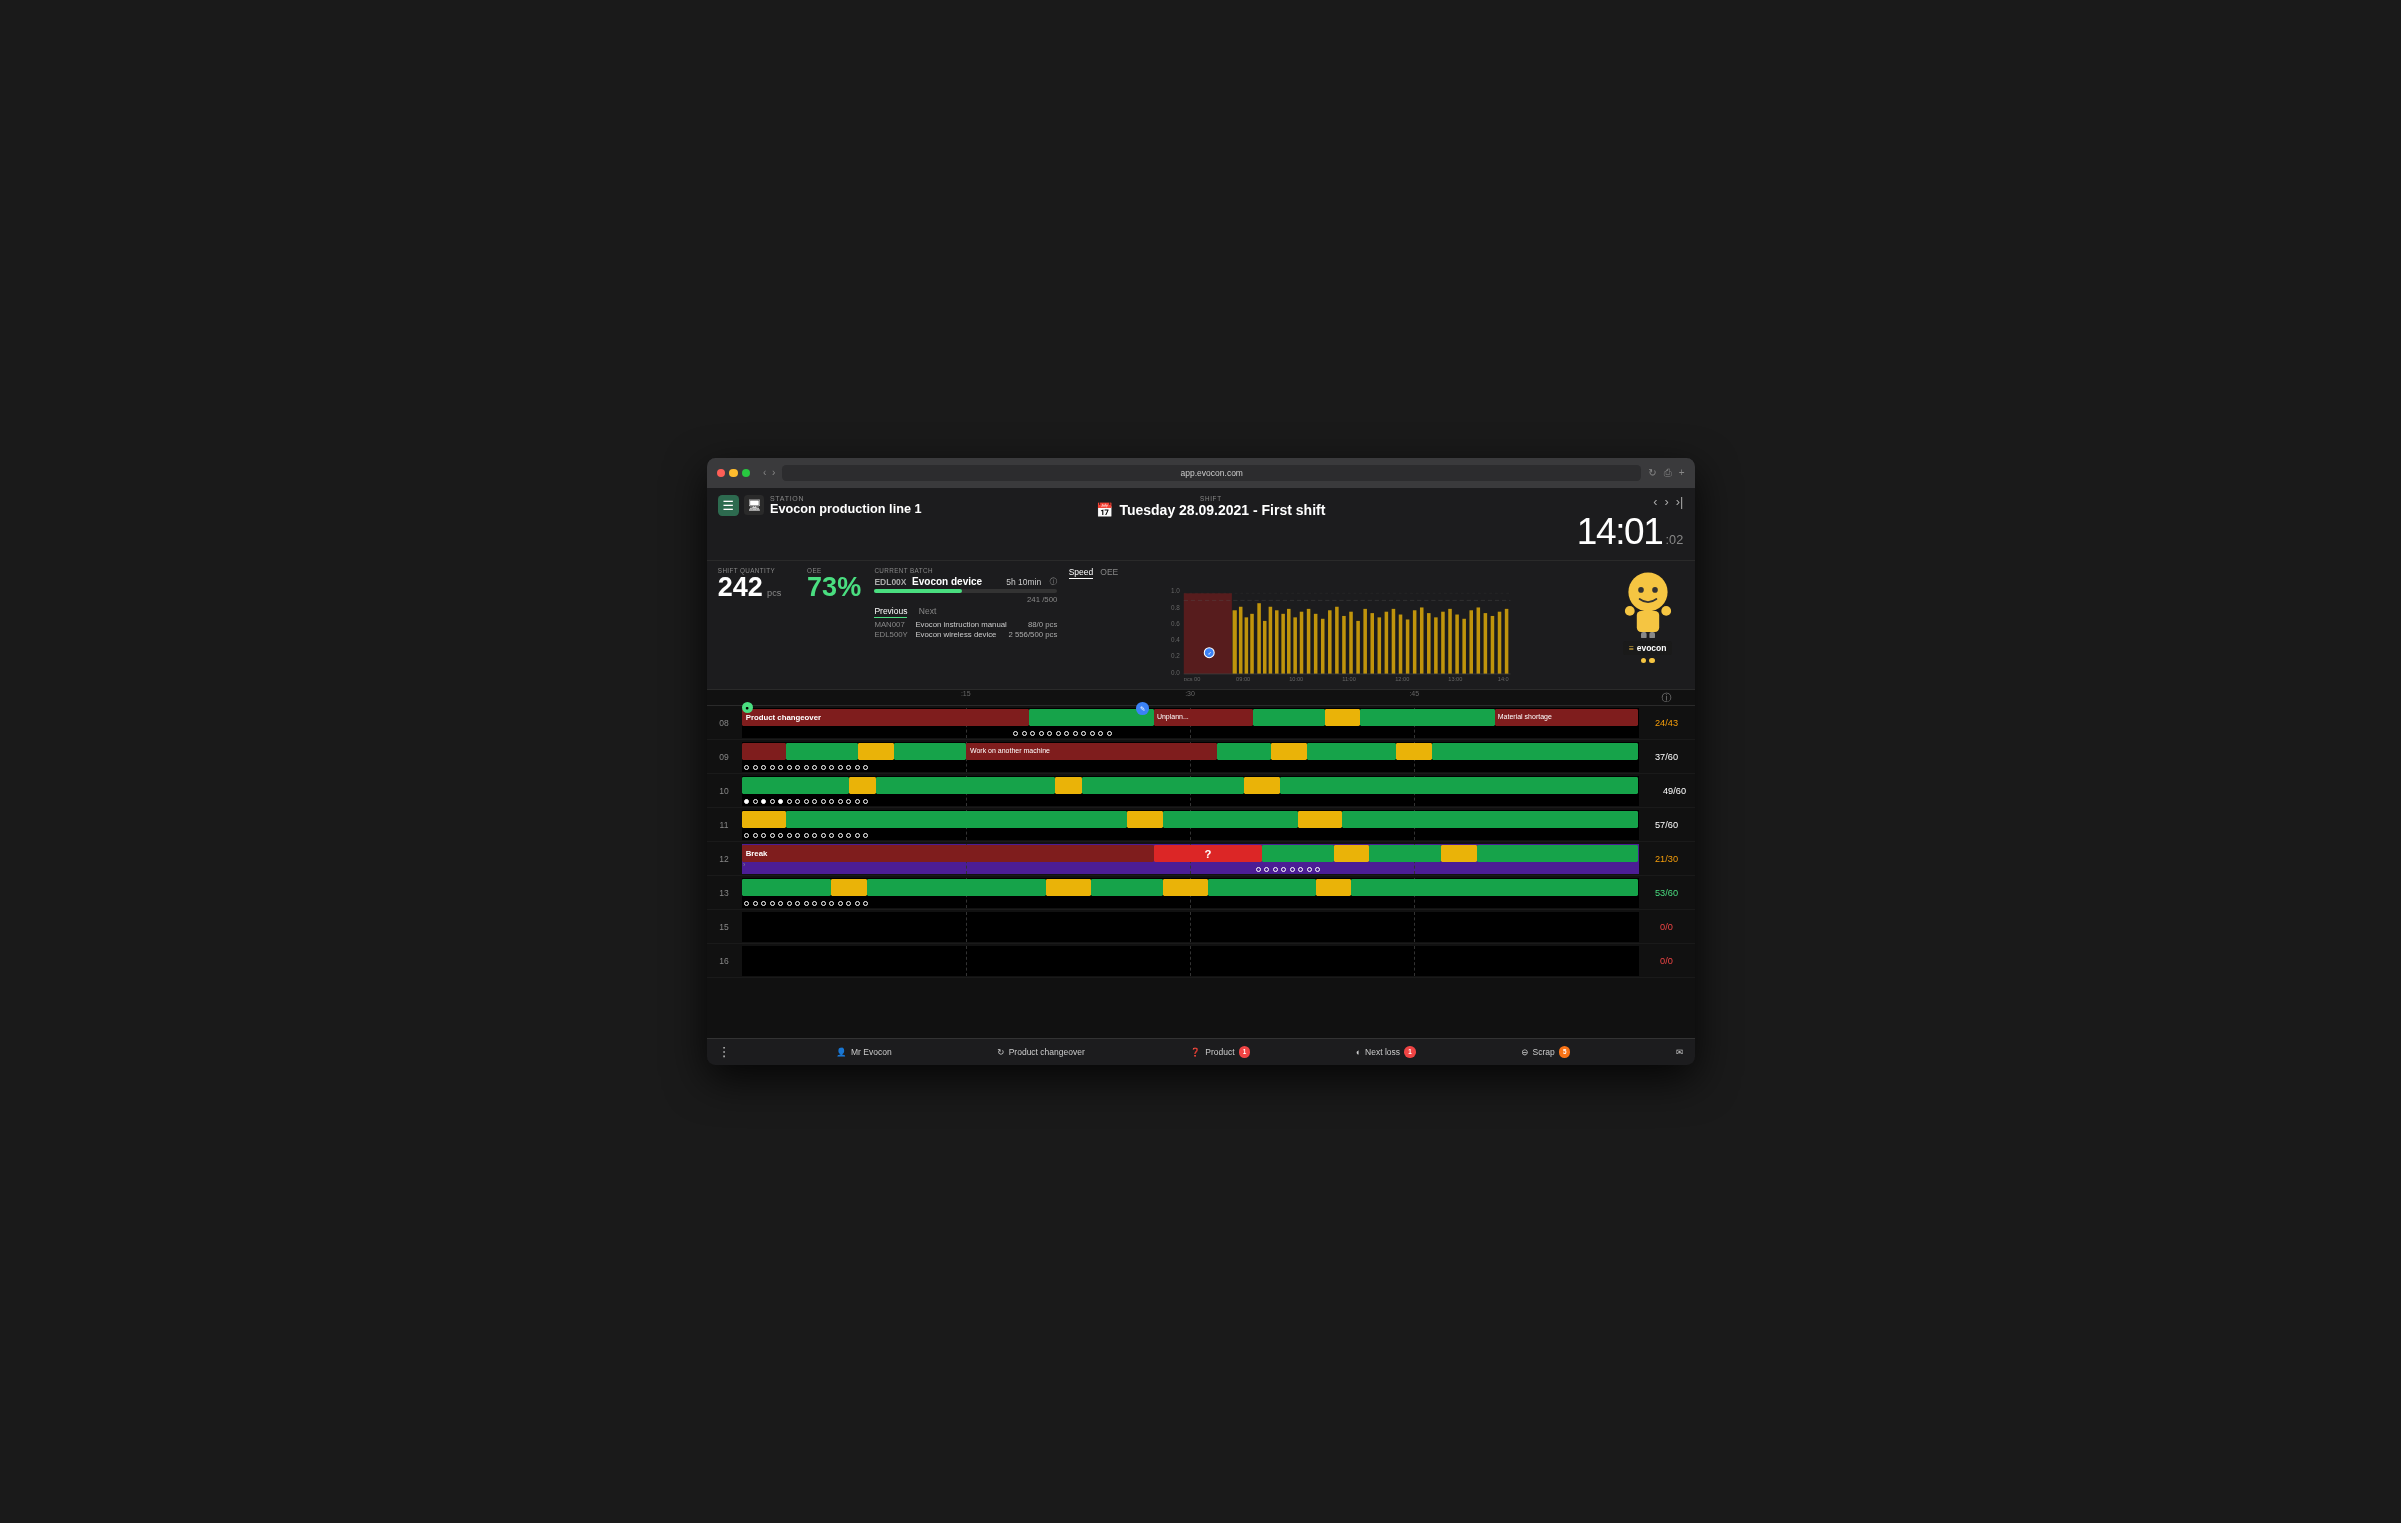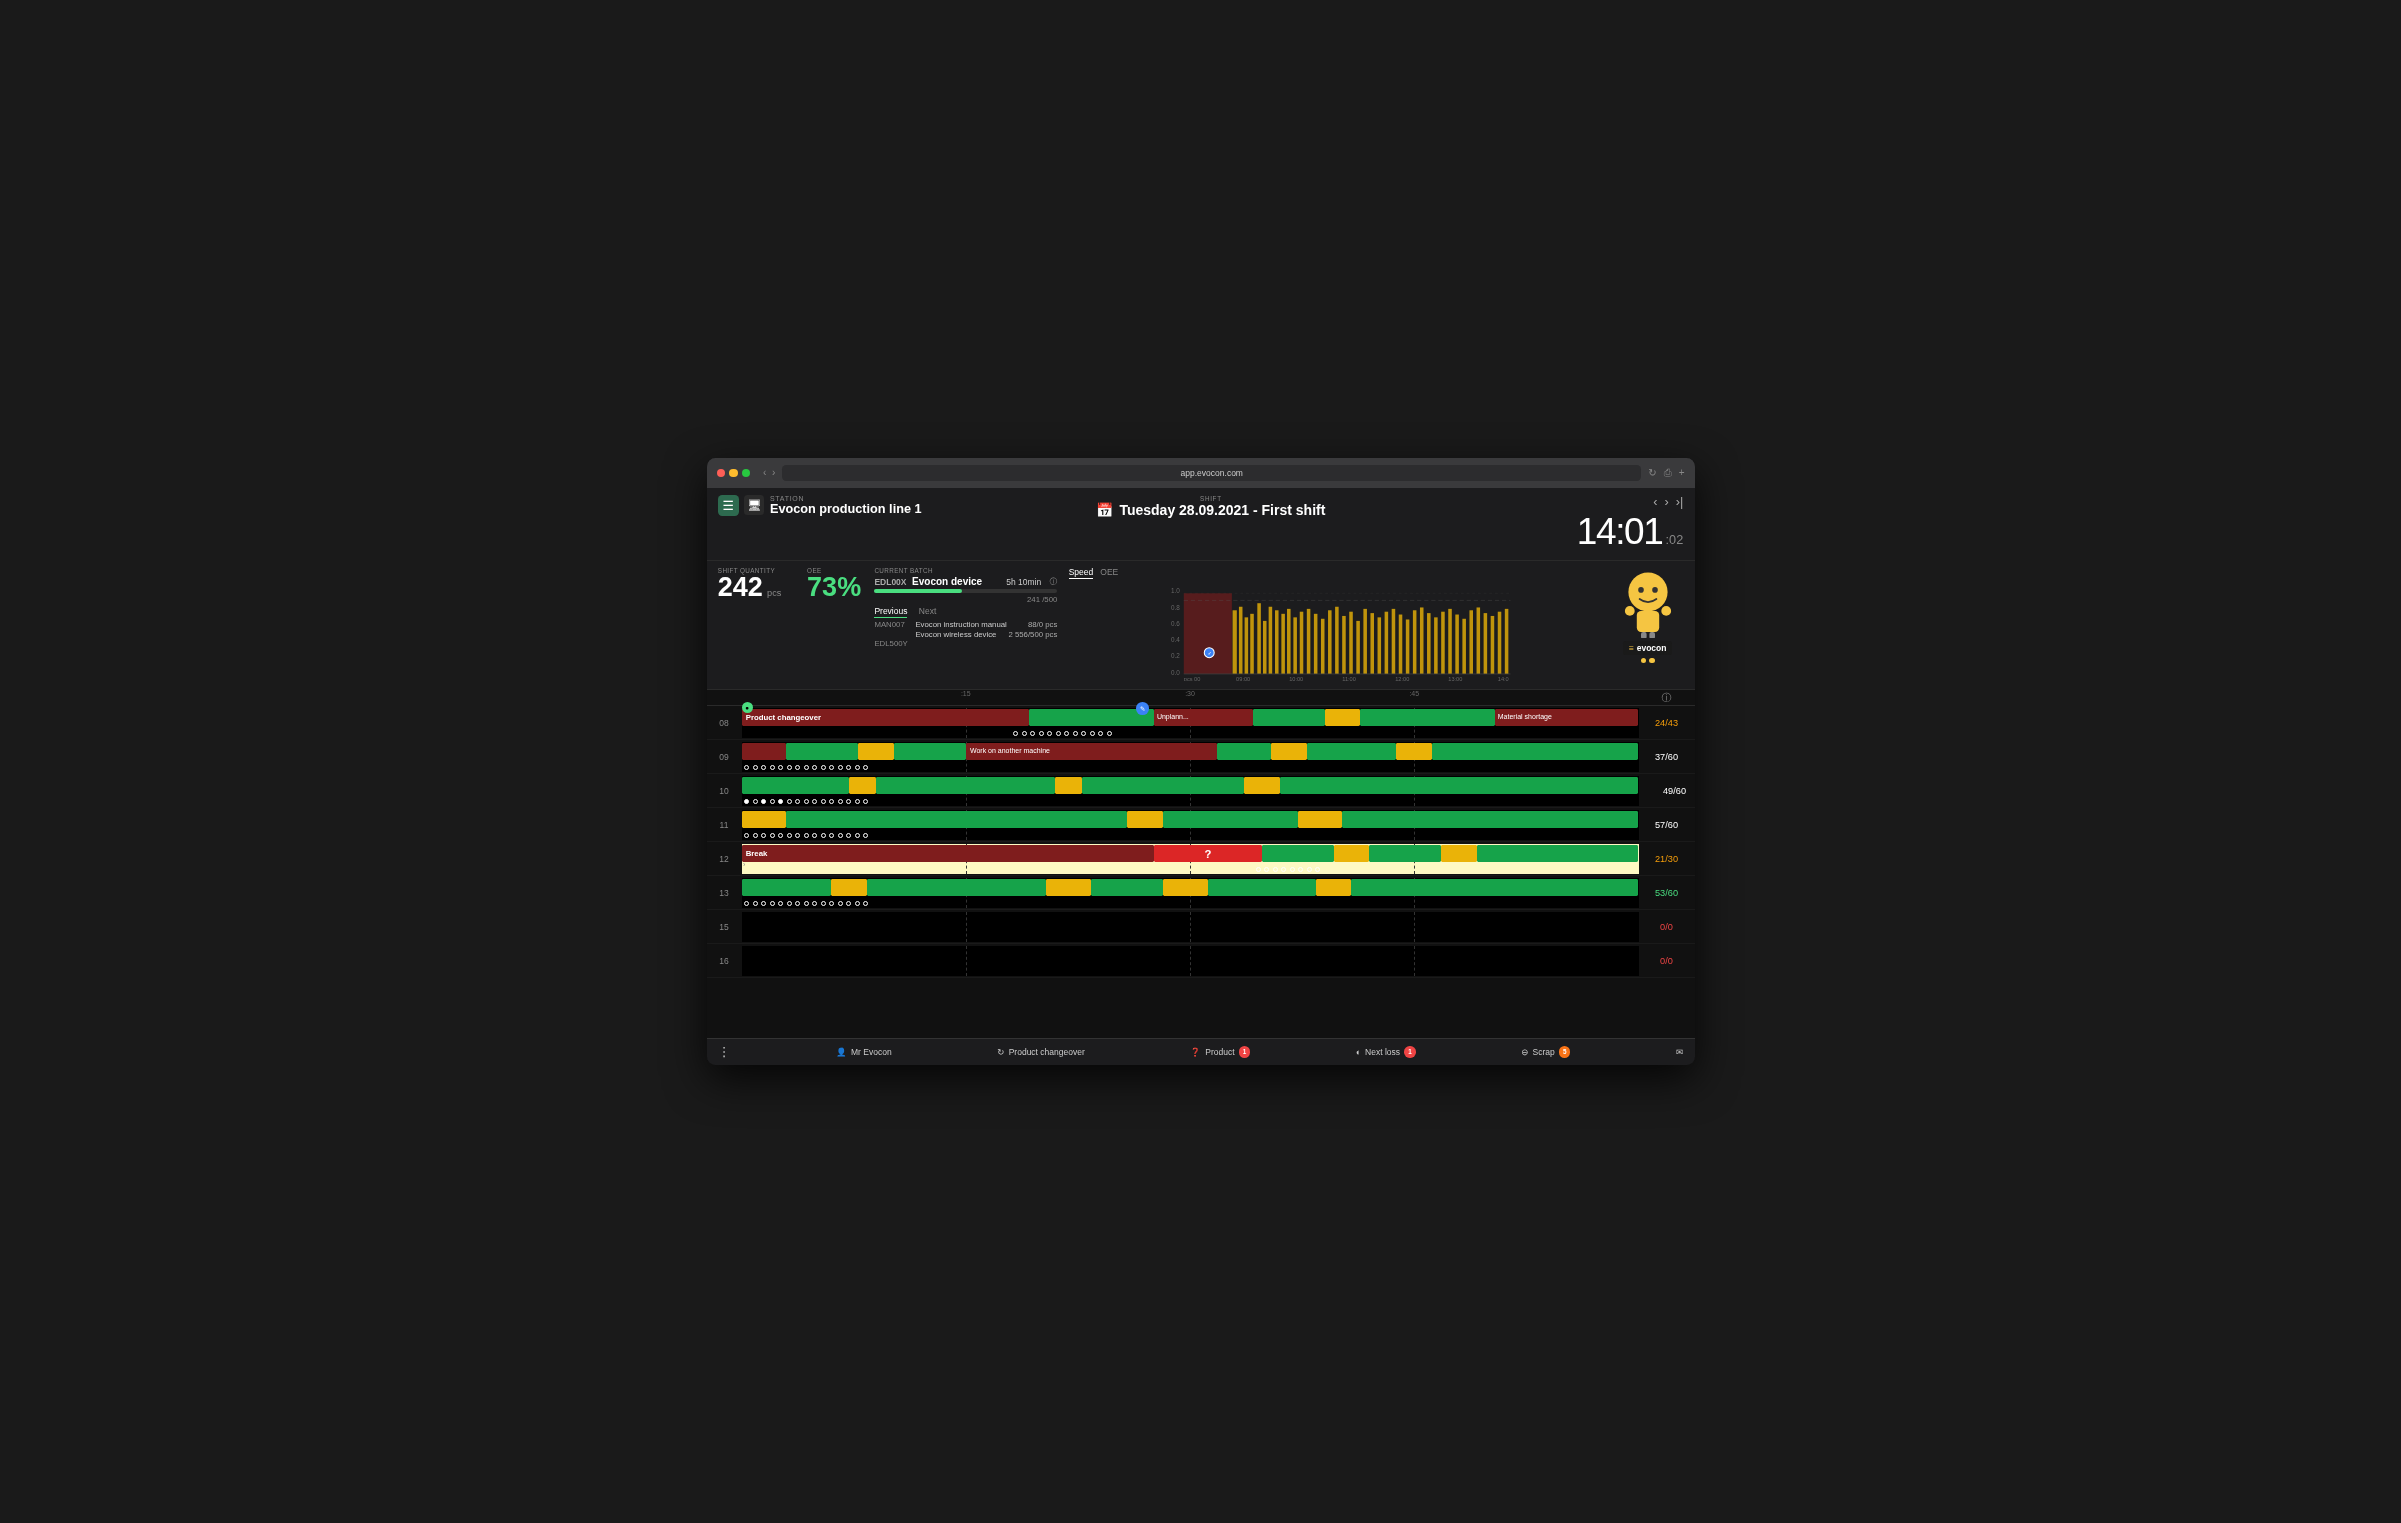--- a/index.html
+++ b/index.html
@@ -210,21 +210,21 @@
           <span style="font-size:8.5px;color:#fff;border-bottom:1.4px solid #4ade80;padding-bottom:0.7px;cursor:pointer;">Previous</span>
           <span style="font-size:8.5px;color:#888;cursor:pointer;">Next</span>
         </div>
         <div style="display:flex;flex-direction:column;gap:1.4px;">
           <div style="display:flex;font-size:7.8px;color:#aaa;">
             <span style="color:#888;min-width:41px;">MAN007</span>
             <span style="color:#ccc;flex:1;">Evocon instruction manual</span>
             <span>88/0 pcs</span>
           </div>
           <div style="display:flex;font-size:7.8px;color:#aaa;">
-            <span style="color:#888;min-width:41px;margin-top:9px;">EDL500Y</span>
+            <span style="color:#888;min-width:41px;">EDL500Y</span>
             <span style="color:#ccc;flex:1;">Evocon wireless device</span>
             <span>2 556/500 pcs</span>
           </div>
         </div>
       </div>
 
       <div style="flex:1;display:flex;flex-direction:column;gap:2.8px;">
         <div style="display:flex;gap:7px;">
           <span style="font-size:8.5px;color:#fff;border-bottom:1.4px solid #fff;padding-bottom:1.4px;cursor:pointer;">Speed</span>
           <span style="font-size:8.5px;color:#888;cursor:pointer;">OEE</span>
@@ -499,21 +499,21 @@
             <div style="width:5px;height:5px;border-radius:50%;border:1.1px solid #fff;background:transparent;flex-shrink:0;"></div>
           </div>
         </div>
         <div style="width:56px;text-align:center;font-size:9.2px;">
           <span style="color:#fff;">57/60</span>
         </div>
       </div>
 
       <div style="display:flex;align-items:center;border-bottom:0.7px solid #1a1a1a;min-height:34px;">
         <div style="width:35px;font-size:8.5px;color:#888;text-align:center;flex-shrink:0;">12</div>
-        <div style="flex:1;height:30px;position:relative;background:#fef9c3;">
+        <div style="flex:1;height:30px;position:relative;background:#4c1d95;">
           <div style="position:absolute;left:25%;top:0;bottom:0;border-left:0.7px dashed #333;"></div>
           <div style="position:absolute;left:50%;top:0;bottom:0;border-left:0.7px dashed #333;"></div>
           <div style="position:absolute;left:75%;top:0;bottom:0;border-left:0.7px dashed #333;"></div>
           <div style="position:absolute;left:0%;width:46%;top:1.4px;height:17px;background:#7f1d1d;border-radius:1.4px;">
             <span style="position:absolute;top:3.5px;left:4.2px;font-size:7.8px;color:#fff;font-weight:600;">Break</span>
           </div>
           <div style="position:absolute;left:46%;width:12%;top:1.4px;height:17px;background:#dc2626;border-radius:1.4px;display:flex;align-items:center;justify-content:center;">
             <span style="color:#fff;font-size:11.3px;font-weight:700;">?</span>
           </div>
           <div style="position:absolute;left:58%;width:8%;top:1.4px;height:17px;background:#16a34a;border-radius:1.4px;"></div>

